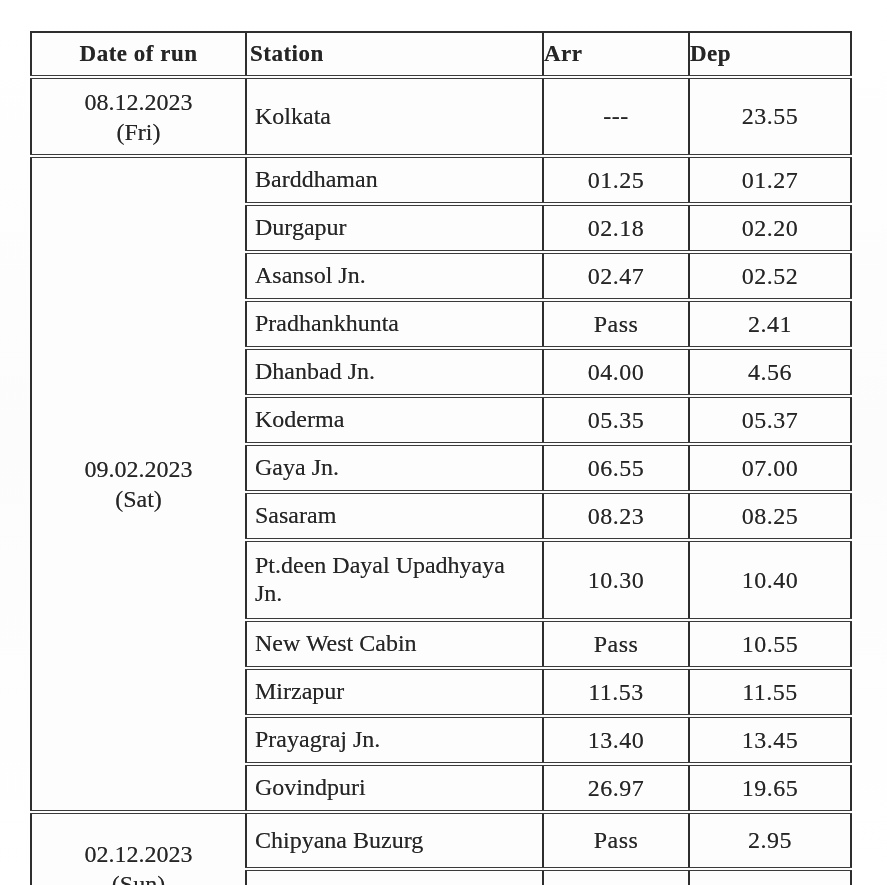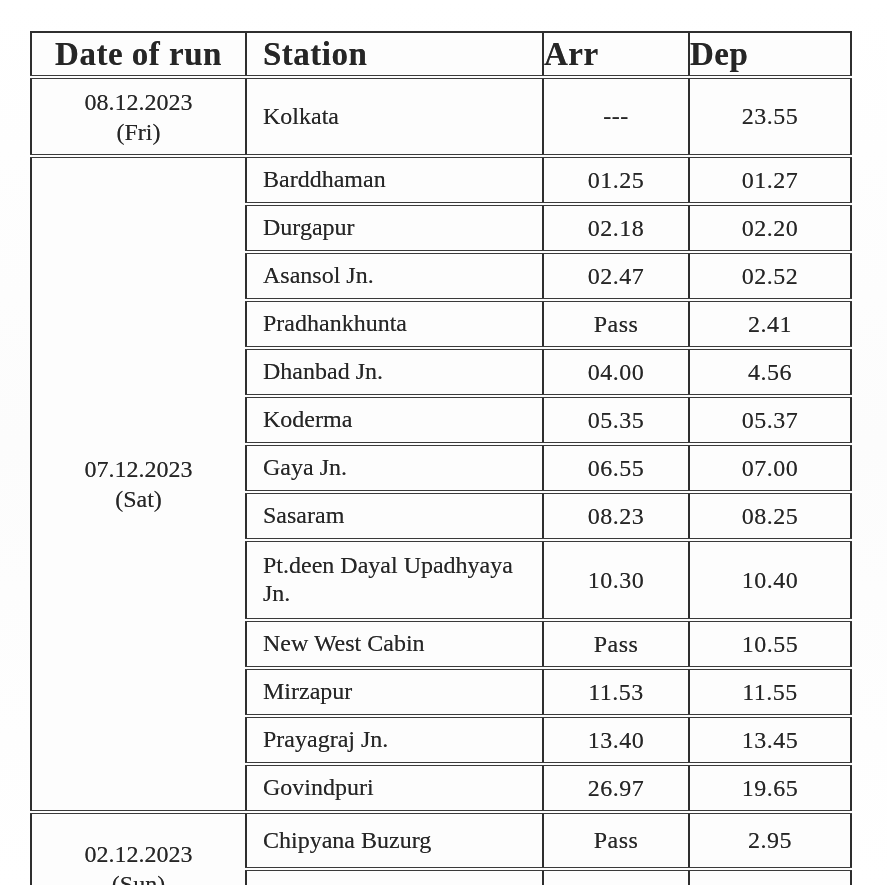--- a/index.html
+++ b/index.html
@@ -34,42 +34,42 @@
   
   table.timetable tr.dbl td, table.timetable tr.dbl th {
     border-top: 4px double #3a3a3a;
   }
   col.c-date   { width: 215px; }
   col.c-station{ width: 297px; }
   col.c-arr    { width: 146px; }
   col.c-dep    { width: 162px; }
 
   th {
-    font-size: 33px;
+    font-size: 23px;
     font-weight: bold;
     letter-spacing: 0.5px;
     height: 42px;
     padding: 0;
   }
   th.h-date { text-align: center; }
-  th.h-station { text-align: left; padding-left: 16px; }
+  th.h-station { text-align: left; padding-left: 3px; }
   th.h-arr, th.h-dep { text-align: left; }
 
   td {
     font-size: 24px;
     padding: 0;
   }
   td.date-cell {
     text-align: center;
     vertical-align: middle;
     line-height: 1.25;
   }
   td.station-cell {
     text-align: left;
-    padding-left: 16px;
+    padding-left: 8px;
     padding-right: 8px;
     line-height: 1.15;
     margin-top: 36px;
   }
   td.arr-cell, td.dep-cell {
     text-align: center;
     letter-spacing: 0.5px;
   }
   tr.r-normal td { height: 44px; }
   tr.r-kolkata td { height: 75px; }
@@ -103,21 +103,21 @@
         <div>08.12.2023</div>
         <div>(Fri)</div>
       </td>
       <td class="station-cell">Kolkata</td>
       <td class="arr-cell dashes">---</td>
       <td class="dep-cell">23.55</td>
     </tr>
 
     <tr class="r-normal dbl">
       <td class="date-cell" rowspan="13">
-        <div>07.12.2023</div>
+        <div>09.02.2023</div>
         <div>(Sat)</div>
       </td>
       <td class="station-cell">Barddhaman</td>
       <td class="arr-cell">01.25</td>
       <td class="dep-cell">01.27</td>
     </tr>
     <tr class="r-normal dbl">
       <td class="station-cell">Durgapur</td>
       <td class="arr-cell">02.18</td>
       <td class="dep-cell">02.20</td>

